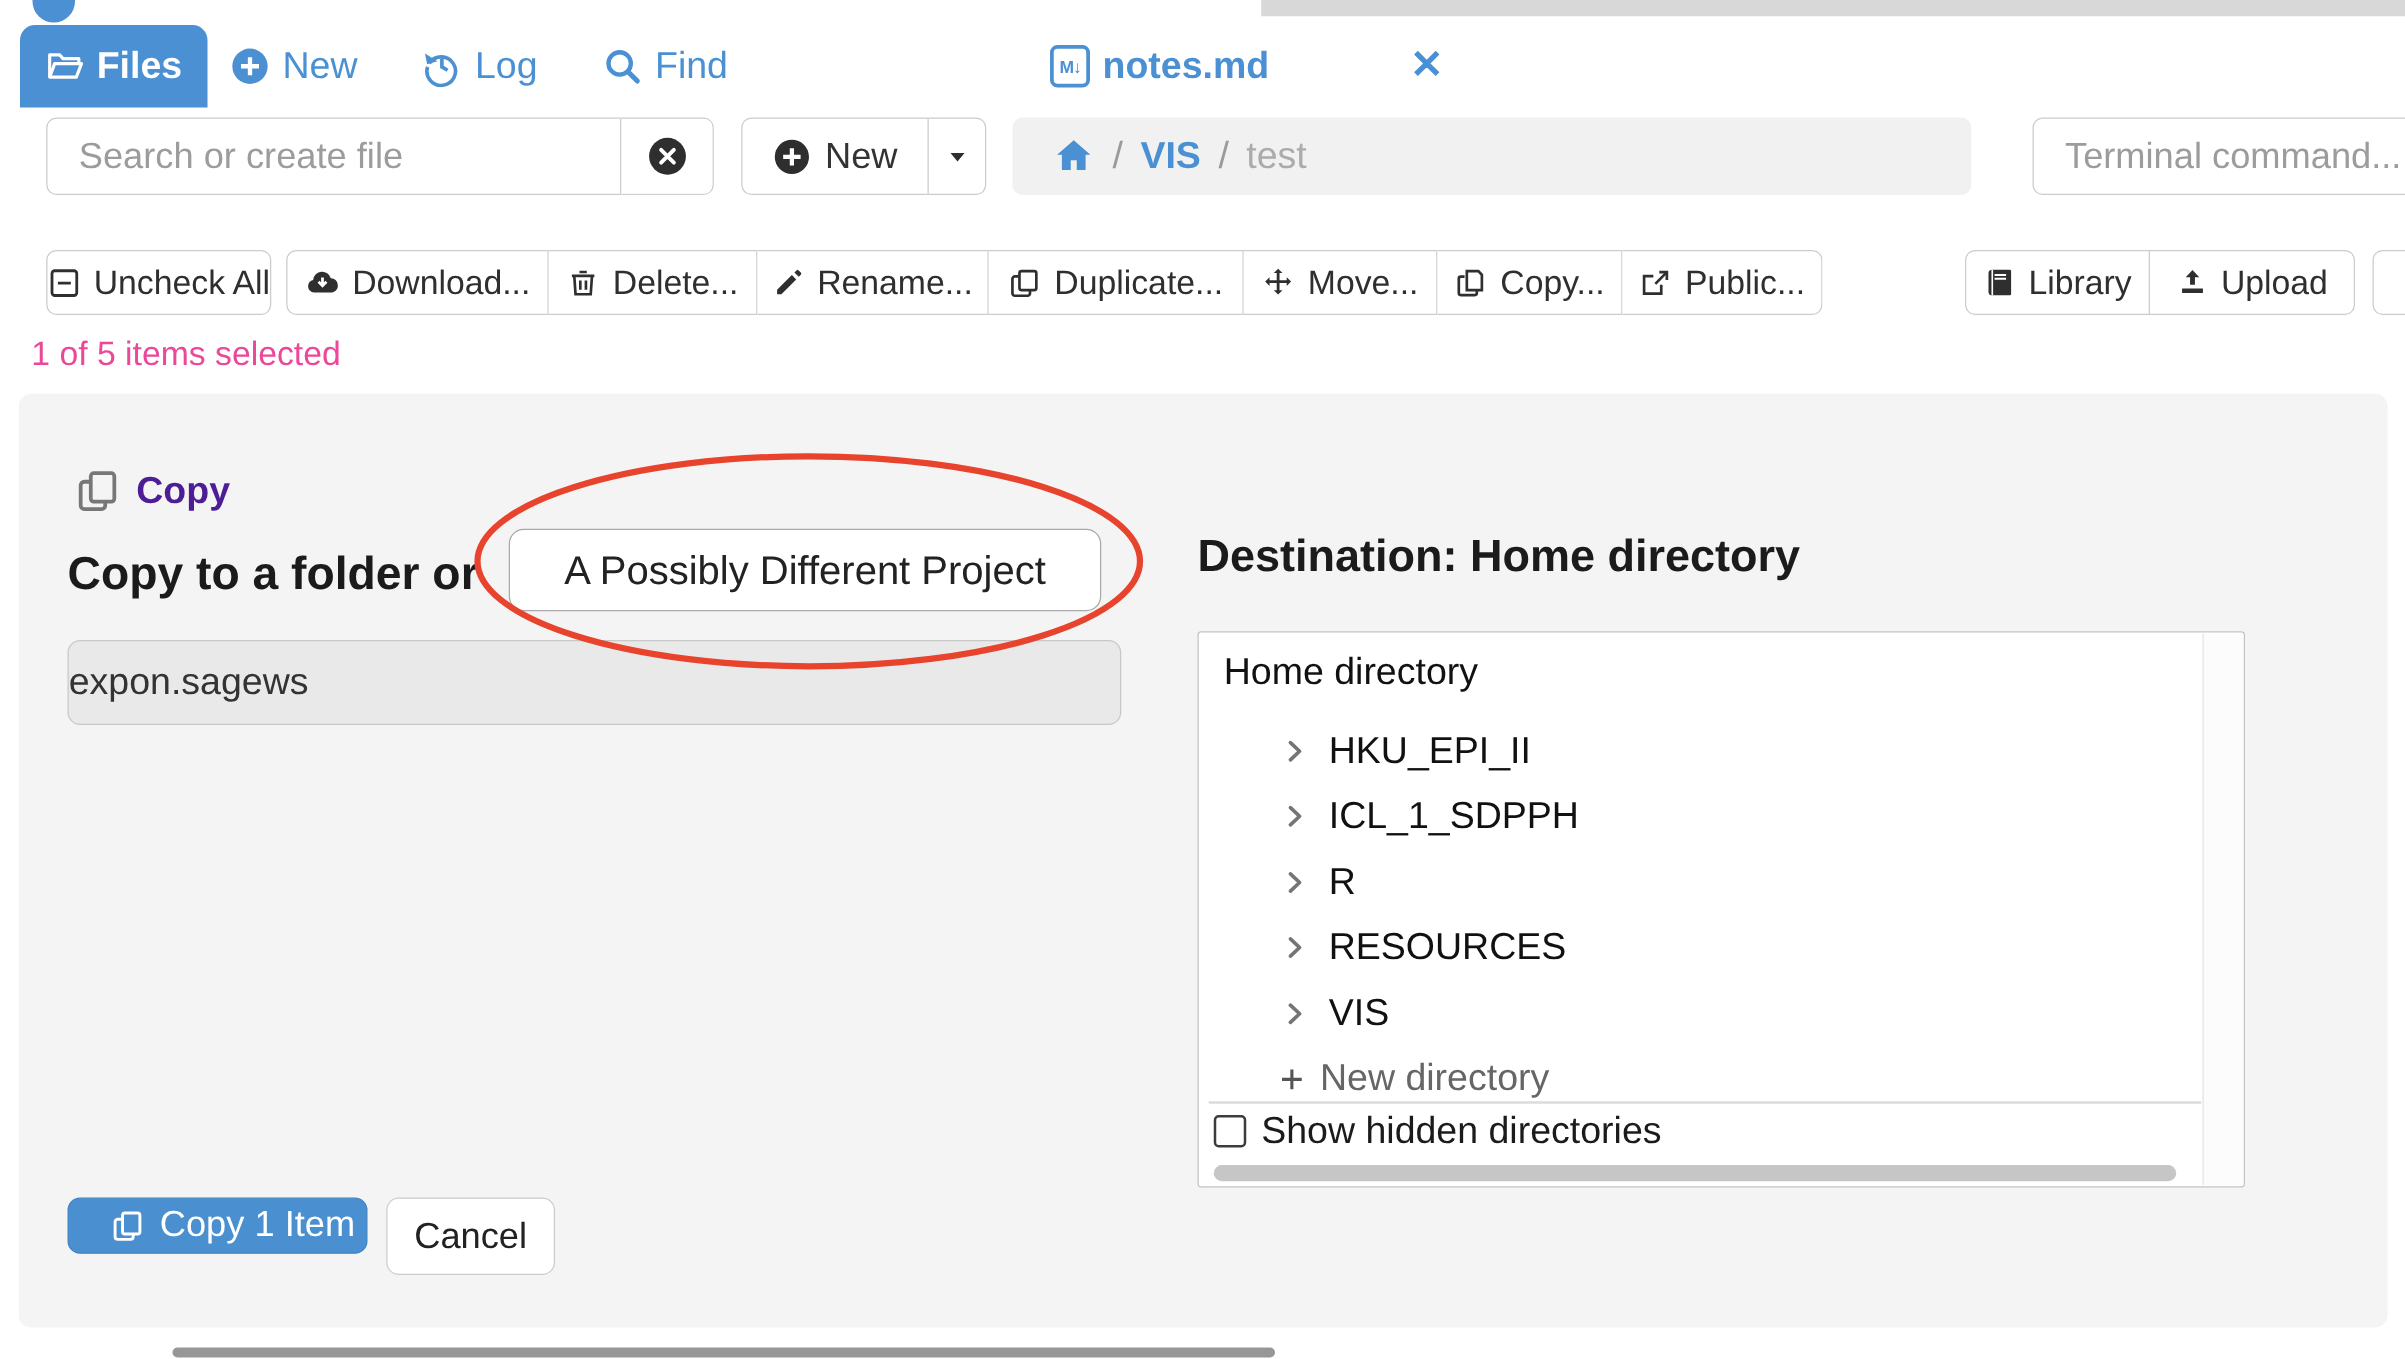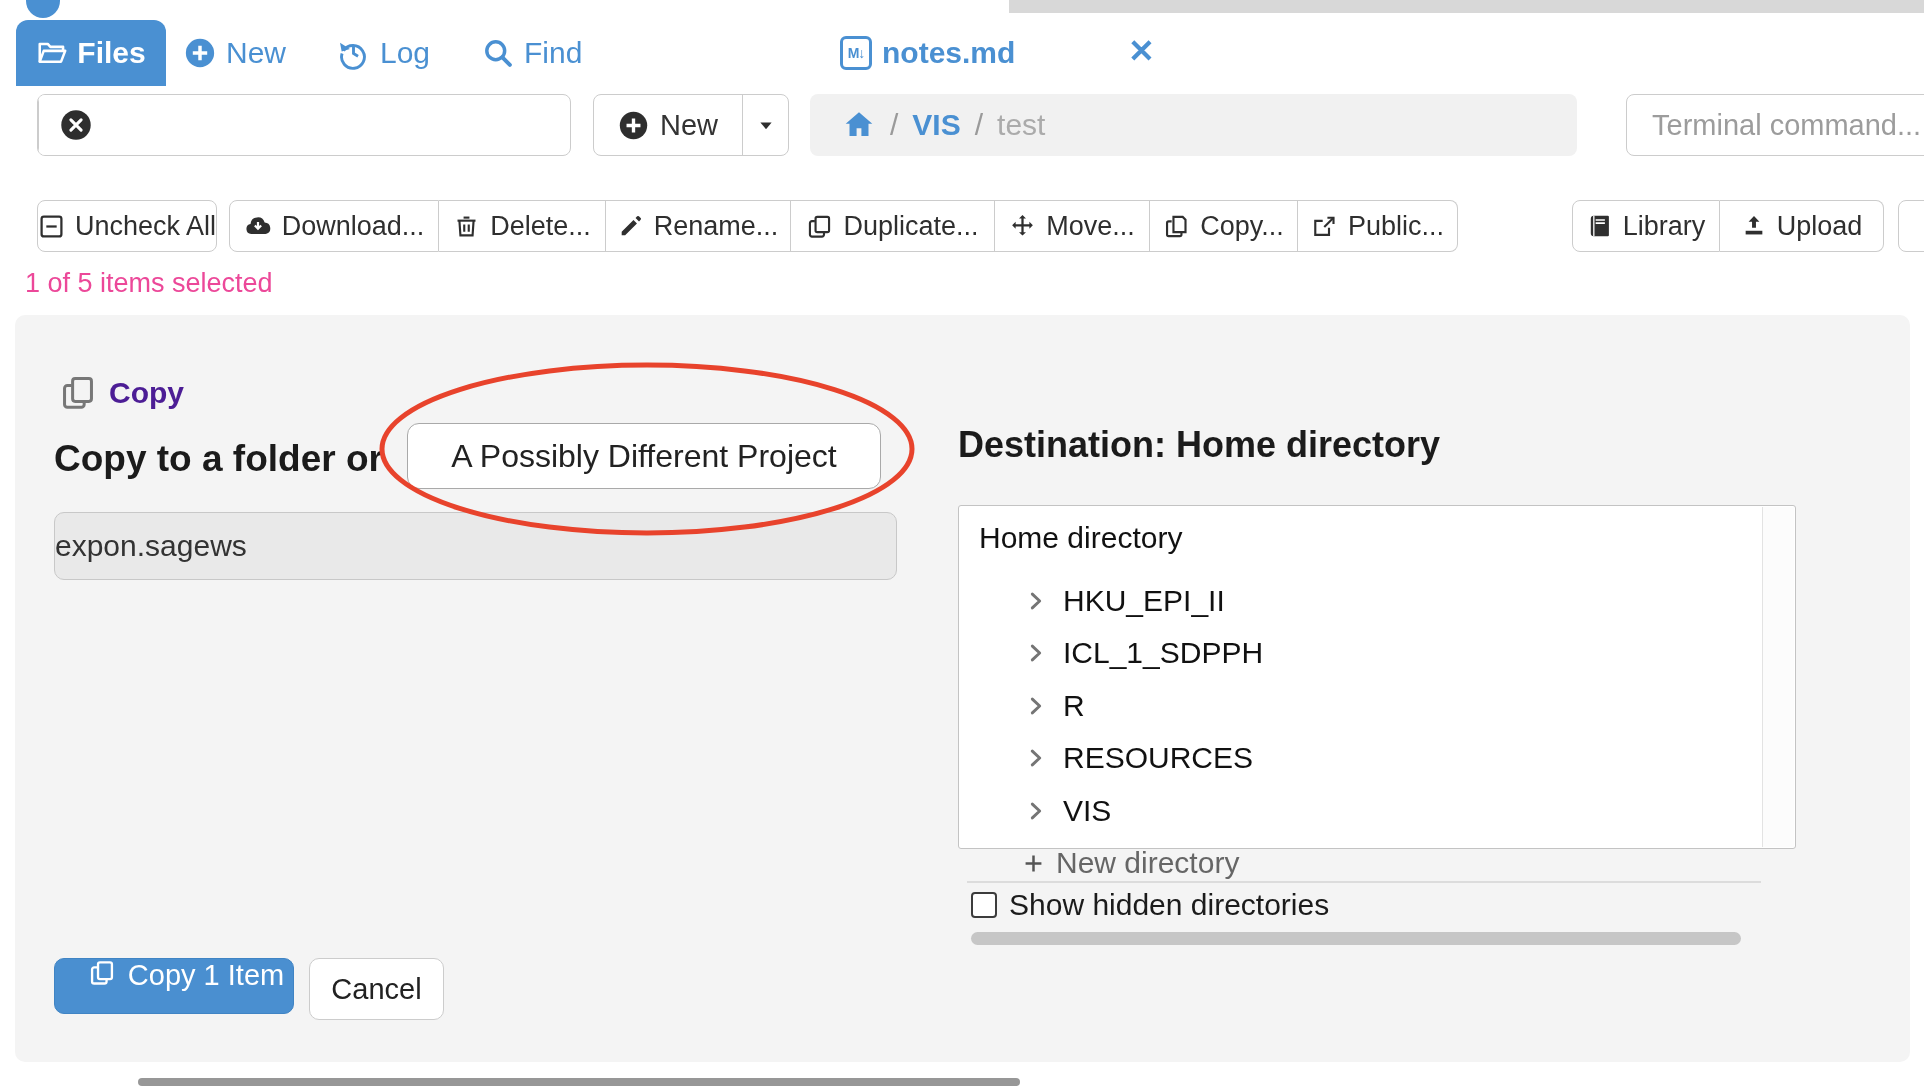--- a/index.html
+++ b/index.html
@@ -98,21 +98,21 @@
   }
   .annotation-svg { left:377px; top:360px; pointer-events:none; z-index:5; }
   .filename-input {
     left:54px; top:512px; width:843px; height:68px;
     background:#e9e9e9; border:1px solid #c8c8c8; border-radius:10px;
     font-size:30px; color:#333; font-family:inherit; outline:none;
   }
   .dest-heading { left:958px; top:424px; font-size:36px; font-weight:700; color:#1b1b1b; }
 
   .tree-panel {
-    left:958px; top:505px; width:838px; height:344px;
+    left:958px; top:505px; width:838px; height:445px;
     background:#fff; border:1px solid #c3c3c3; border-radius:3px;
   }
   .tree-panel .vscroll {
     position:absolute; top:1px; bottom:1px; right:1px; width:32px;
     background:#fcfcfc; border-left:1px solid #e3e3e3;
   }
   .tree-root { position:absolute; left:20px; top:15px; font-size:30px; color:#111; cursor:pointer; }
   .tree-row { position:absolute; left:66px; display:flex; align-items:center; gap:16px;
     font-size:30px; color:#111; cursor:pointer; }
   .tree-new { position:absolute; left:62px; display:flex; align-items:center; gap:10px;
@@ -120,23 +120,23 @@
   .tree-divider { position:absolute; left:8px; width:794px; height:0;
     border-top:2px solid #dcdcdc; }
   .hidden-row { position:absolute; left:12px; display:flex; align-items:center; gap:12px;
     font-size:30px; color:#1b1b1b; }
   .checkbox { width:26px; height:26px; border:2.5px solid #3c3c3c; border-radius:4px;
     background:#fff; cursor:pointer; }
   .hscroll-thumb { position:absolute; left:12px; width:770px; height:13px;
     border-radius:7px; background:#c6c6c6; cursor:pointer; }
 
   .primary-btn {
-    left:54px; top:958px; width:240px; height:56px;
+    left:54px; top:958px; width:240px; height:45px;
     background:#4a8fd0; border:1px solid #4084c4; border-radius:10px;
-    display:flex; align-items:flex-start; justify-content:center; gap:12px;
+    display:flex; align-items:center; justify-content:center; gap:12px;
     color:#fff; font-size:29px; cursor:pointer;padding-left:24px;
   }
   .cancel-btn {
     left:309px; top:958px; width:135px; height:62px;
     background:#fff; border:1px solid #ccc; border-radius:10px;
     display:flex; align-items:center; justify-content:center;
     color:#222; font-size:29px; cursor:pointer;
   }
 
   .bottom-bar { left:138px; top:1078px; width:882px; height:8px;
@@ -204,20 +204,21 @@
 
 
   <div class="abs nav-link bold" style="left:840px;">
     <span class="md-icon">M↓</span>
     <span>notes.md</span>
   </div>
 
   <div class="abs tab-close">✕</div>
 
   <div class="abs inputgroup search-group">
+    <input type="text" readonly="" placeholder="Search or create file" style="">
     <div class="addon">
       <span>
         <svg width="34" height="34" viewBox="0 0 24 24">
             <circle cx="12" cy="12" r="10.4" fill="#2e2e2e"></circle>
             <path d="M8.4 8.4l7.2 7.2M15.6 8.4l-7.2 7.2" stroke="#fff" stroke-width="2.2" fill="none" stroke-linecap="round"></path>
           </svg>
       </span>
     </div>
   </div>
 

